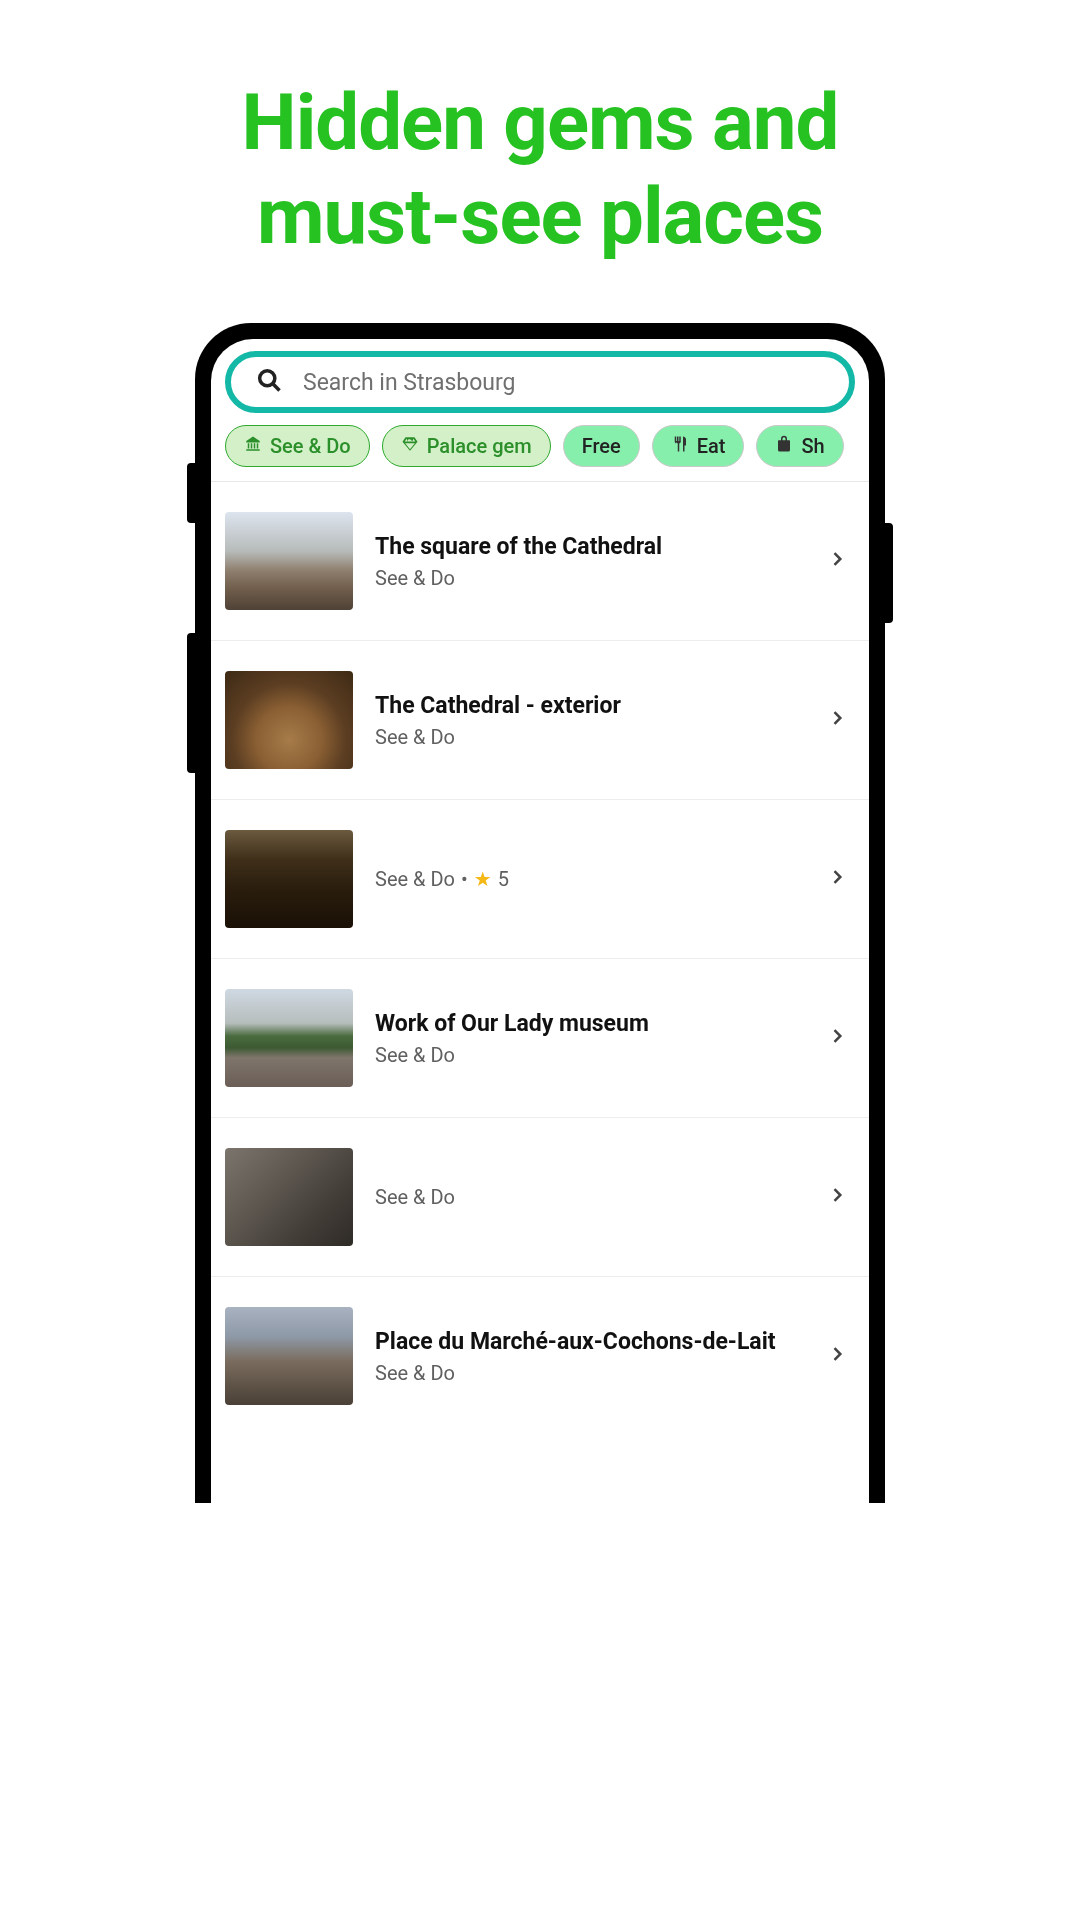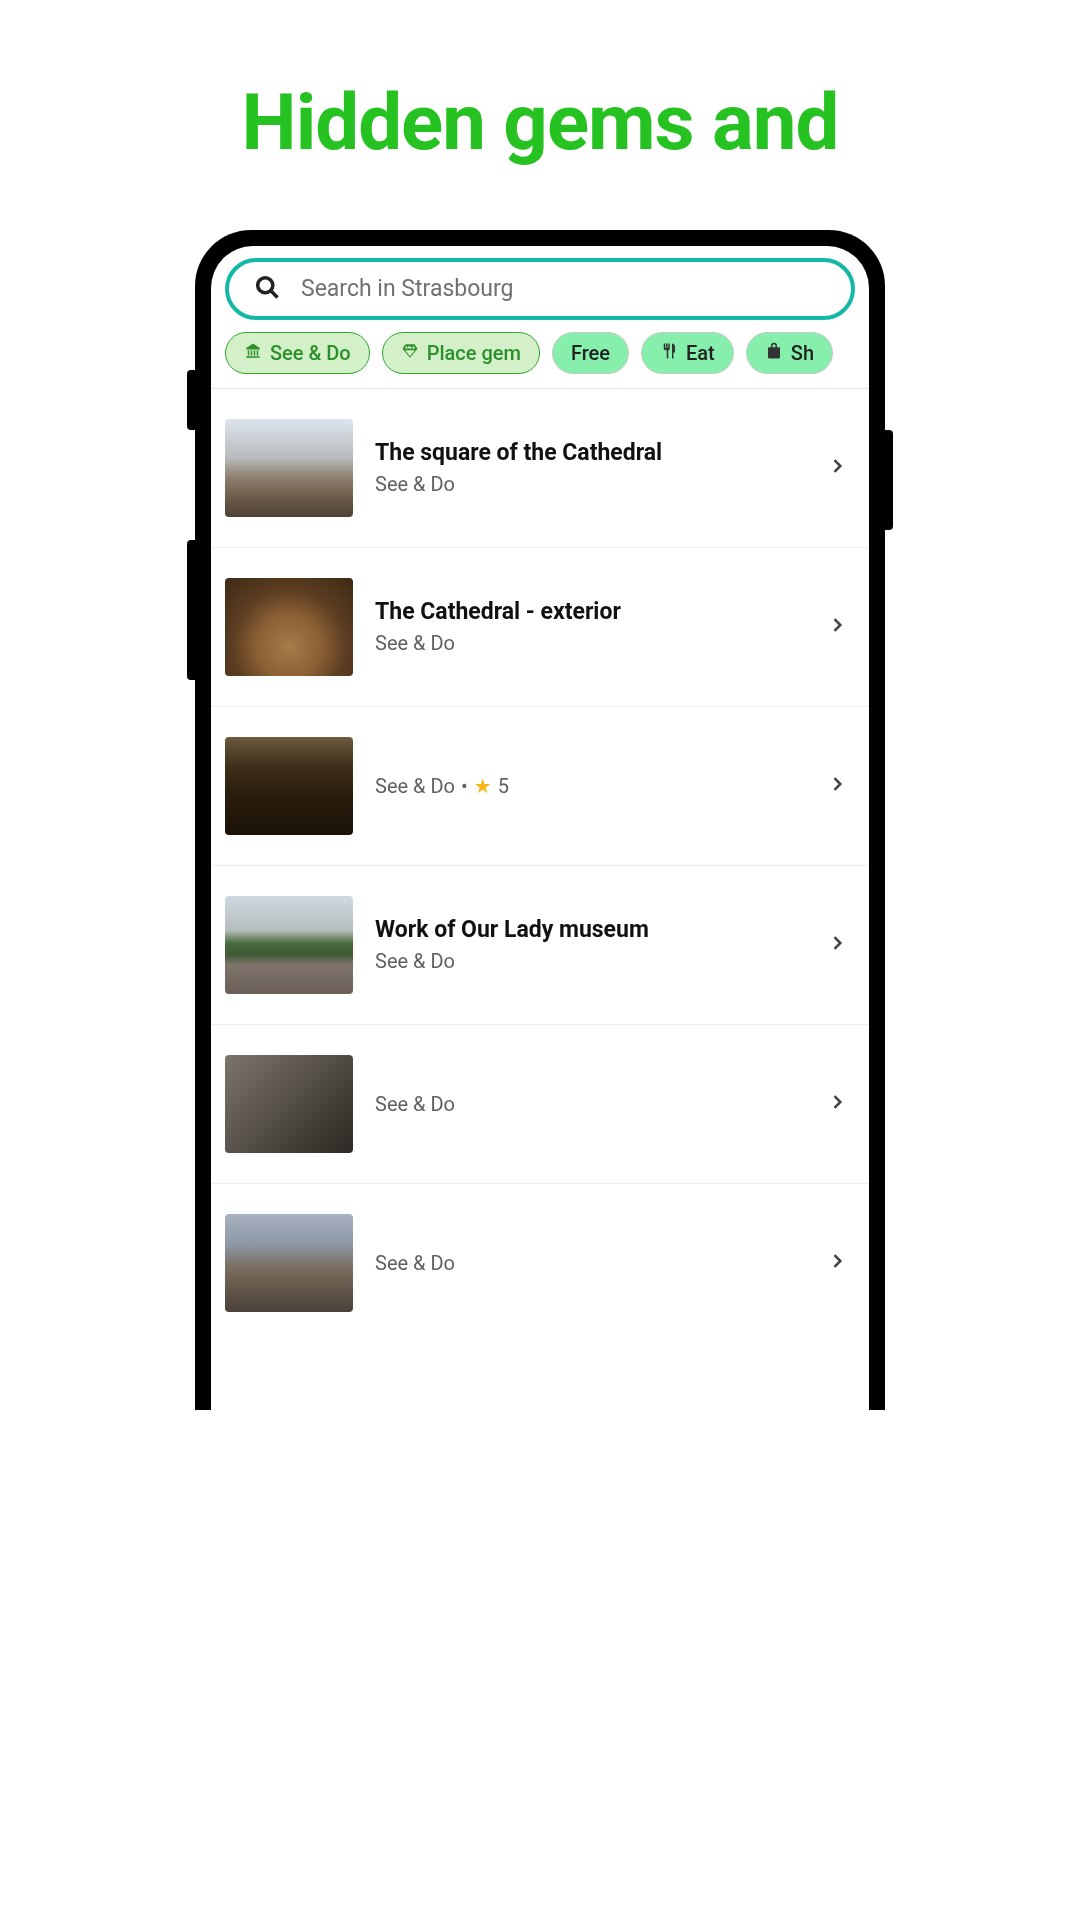--- a/index.html
+++ b/index.html
@@ -64,21 +64,21 @@
     overflow: hidden;
     display: flex;
     flex-direction: column;
   }
   .search-wrap {
     padding: 12px 14px 8px;
   }
   .search-bar {
     display: flex;
     align-items: center;
-    border: 4px solid #14b8a6;
+    border: 6px solid #14b8a6;
     border-radius: 32px;
     height: 62px;
     padding: 0 24px;
     gap: 20px;
   }
   .search-bar svg { width: 28px; height: 28px; flex-shrink: 0; }
   .search-bar .placeholder {
     color: #707070;
     font-size: 23px;
   }
@@ -152,20 +152,21 @@
   .t2 { background: linear-gradient(180deg,#6b5a3e 0%,#3f2f1a 30%,#2a1d0d 60%,#1a1006 100%); }
   .t3 { background: linear-gradient(180deg,#cfd9e2 0%,#b6bdbc 35%,#4a6b3e 48%,#3d5a33 60%,#7f756b 70%,#6a5e57 100%); }
   .t4 { background: linear-gradient(135deg,#7b756d 0%,#5c564f 40%,#433e38 70%,#2e2a25 100%); }
   .t5 { background: linear-gradient(180deg,#a8b2c0 0%,#8e99a7 30%,#7a6d5f 55%,#5f5347 80%,#4a4037 100%); }
 </style>
 </head>
 <body>
 
 <div class="hero-title">
   <span>Hidden gems and</span><br>
+  <span>must-see places</span>
 </div>
 
 <div class="phone-frame">
   <div class="phone-side-btn"></div>
   <div class="screen">
 
     <div class="search-wrap">
       <div class="search-bar">
         <span>
           <svg viewBox="0 0 24 24" fill="none" stroke="#222" stroke-width="3">
@@ -185,21 +186,21 @@
             </svg>
         </span>
         <span>See &amp; Do</span>
       </div>
       <div class="chip active">
         <span>
           <svg viewBox="0 0 24 24" fill="#2b8f2a">
               <path d="M6 3h12l4 6-10 12L2 9l4-6zm1.5 2L5 8.5h4L7.5 5zm9 0L15 8.5h4L16.5 5zm-6.5.5L8.5 8.5h7L12 5.5h-2zM12 19l6.5-8h-13L12 19z"></path>
             </svg>
         </span>
-        <span>Place gem</span>
+        <span>Palace gem</span>
       </div>
       <div class="chip">
         <span>Free</span>
       </div>
       <div class="chip">
         <span>
           <svg viewBox="0 0 24 24" fill="#333">
               <path d="M7 2v7c0 1.1.9 2 2 2v11h2V11c1.1 0 2-.9 2-2V2h-2v6h-1V2H8v6H7V2H5v7c0 1.1.9 2 2 2V2zm9 0v20h2v-8h2V6c0-2.2-1.8-4-4-4z"></path>
             </svg>
         </span>
@@ -281,20 +282,21 @@
         <span class="chevron">
           <svg viewBox="0 0 24 24" fill="none" stroke="#444" stroke-width="3">
               <polyline points="9 5 16 12 9 19"></polyline>
             </svg>
         </span>
       </div>
 
       <div class="item" style="border-bottom:none;">
         <div class="thumb t5"></div>
         <div class="item-body">
+          <div class="item-title">Place du Marché-aux-Cochons-de-Lait</div>
           <div class="item-sub">See &amp; Do</div>
         </div>
         <span class="chevron">
           <svg viewBox="0 0 24 24" fill="none" stroke="#444" stroke-width="3">
               <polyline points="9 5 16 12 9 19"></polyline>
             </svg>
         </span>
       </div>
 
     </div>

